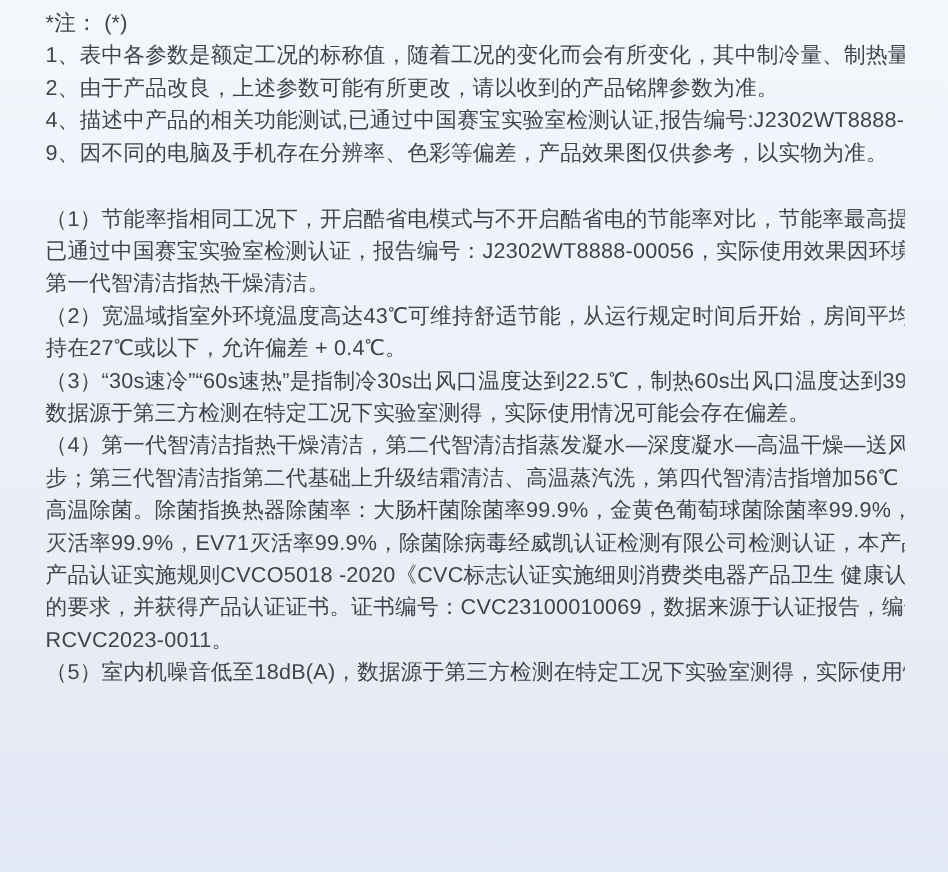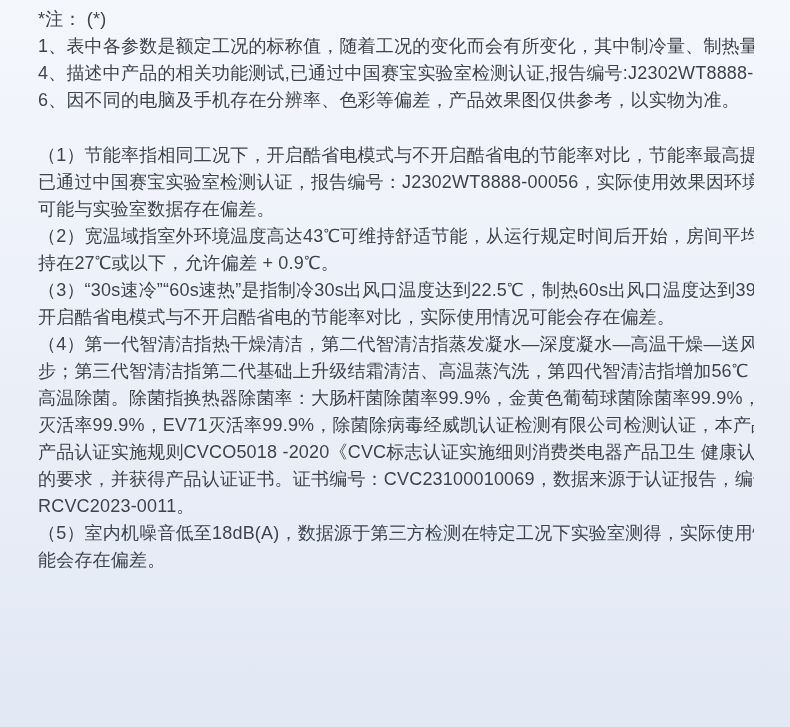--- a/index.html
+++ b/index.html
@@ -34,34 +34,34 @@
     overflow: hidden;
   }
 </style>
 </head>
 <body>
 
 <div class="page">
   <div class="section notes">
       <div class="line">*注： (*)</div>
       <div class="line">1、表中各参数是额定工况的标称值，随着工况的变化而会有所变化，其中制冷量、制热量、</div>
+      <div class="line">2、由于产品改良，上述参数可能有所更改，请以收到的产品铭牌参数为准。</div>
       <div class="line">4、描述中产品的相关功能测试,已通过中国赛宝实验室检测认证,报告编号:J2302WT8888-00056，</div>
-      <div class="line">6、因不同的电脑及手机存在分辨率、色彩等偏差，产品效果图仅供参考，以实物为准。</div>
+      <div class="line">9、因不同的电脑及手机存在分辨率、色彩等偏差，产品效果图仅供参考，以实物为准。</div>
     </div>
   <div class="section footnotes">
       <div class="line">（1）节能率指相同工况下，开启酷省电模式与不开启酷省电的节能率对比，节能率最高提升25%。</div>
       <div class="line">已通过中国赛宝实验室检测认证，报告编号：J2302WT8888-00056，实际使用效果因环境不同</div>
-      <div class="line">可能与实验室数据存在偏差。</div>
+      <div class="line">第一代智清洁指热干燥清洁。</div>
       <div class="line">（2）宽温域指室外环境温度高达43℃可维持舒适节能，从运行规定时间后开始，房间平均温度维</div>
-      <div class="line">持在27℃或以下，允许偏差 + 0.9℃。</div>
+      <div class="line">持在27℃或以下，允许偏差 + 0.4℃。</div>
       <div class="line">（3）“30s速冷”“60s速热”是指制冷30s出风口温度达到22.5℃，制热60s出风口温度达到39.5℃。</div>
-      <div class="line">开启酷省电模式与不开启酷省电的节能率对比，实际使用情况可能会存在偏差。</div>
+      <div class="line">数据源于第三方检测在特定工况下实验室测得，实际使用情况可能会存在偏差。</div>
       <div class="line">（4）第一代智清洁指热干燥清洁，第二代智清洁指蒸发凝水—深度凝水—高温干燥—送风冷却四</div>
       <div class="line">步；第三代智清洁指第二代基础上升级结霜清洁、高温蒸汽洗，第四代智清洁指增加56℃ 30分钟</div>
       <div class="line">高温除菌。除菌指换热器除菌率：大肠杆菌除菌率99.9%，金黄色葡萄球菌除菌率99.9%，H1N1</div>
       <div class="line">灭活率99.9%，EV71灭活率99.9%，除菌除病毒经威凯认证检测有限公司检测认证，本产品符合</div>
       <div class="line">产品认证实施规则CVCO5018 -2020《CVC标志认证实施细则消费类电器产品卫生 健康认证》</div>
       <div class="line">的要求，并获得产品认证证书。证书编号：CVC23100010069，数据来源于认证报告，编号：</div>
       <div class="line">RCVC2023-0011。</div>
       <div class="line">（5）室内机噪音低至18dB(A)，数据源于第三方检测在特定工况下实验室测得，实际使用情况可</div>
-      <div class="line">能会存在偏差。</div>
     </div>
 </div>
 
 </body></html>

